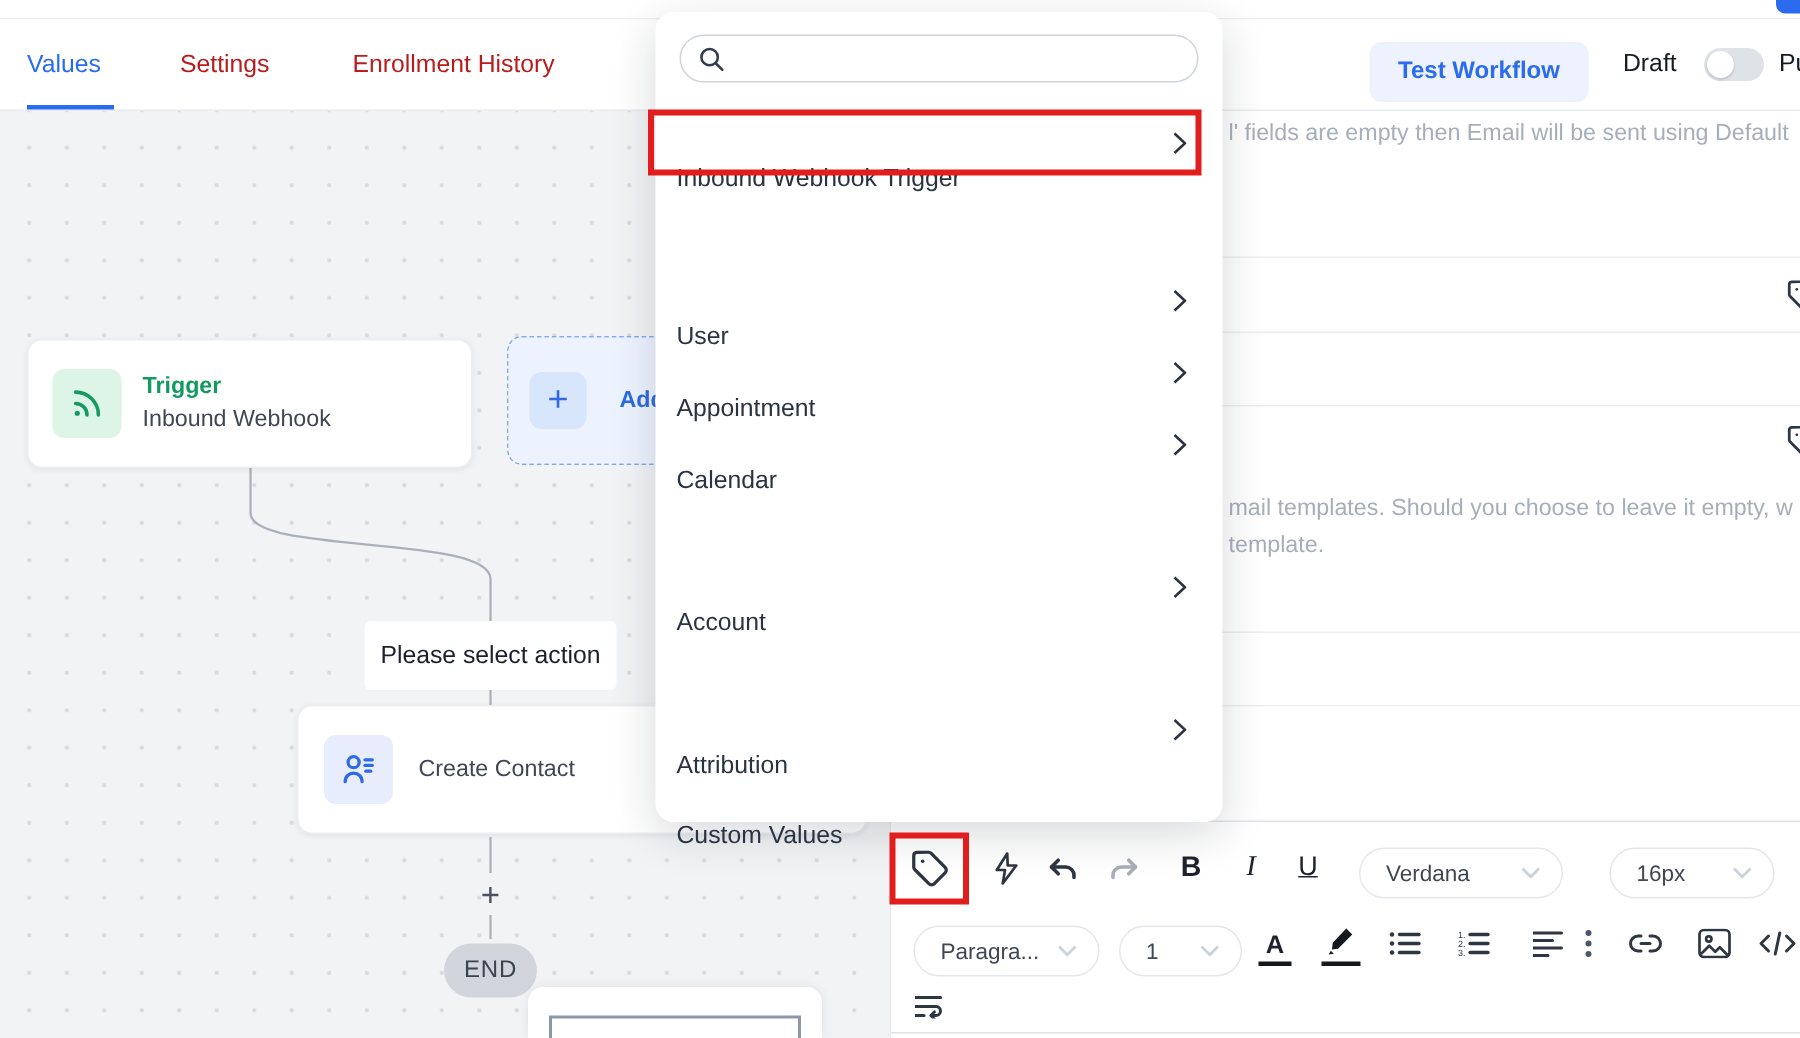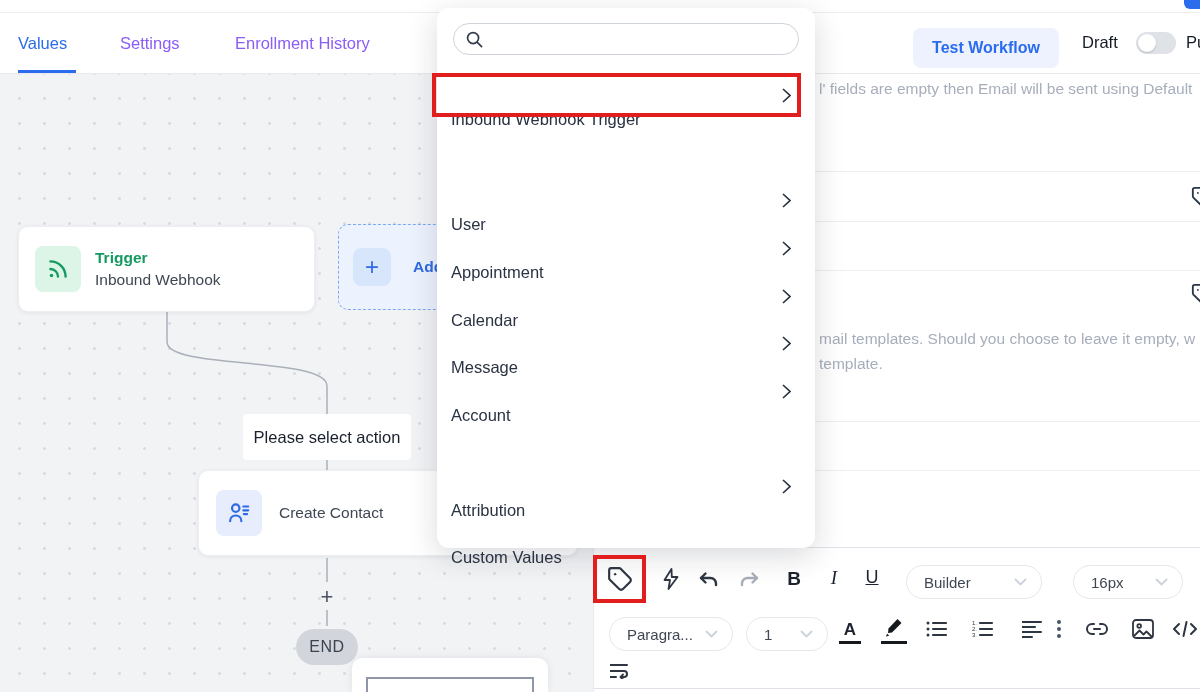--- a/index.html
+++ b/index.html
@@ -48,21 +48,21 @@
     border:2px solid #8e96a8; background:#fff; }
 
   
   #topstrip { position:absolute; left:0; top:0; width:1200px; height:13px; background:#fff;
     border-bottom:1px solid #ebedf0; z-index:3; }
   #top-blue-fragment { position:absolute; right:-6px; top:0; width:22px; height:9px; background:#2a6ced;
     border-radius:0 0 6px 6px; z-index:4; }
   #navbar { position:absolute; left:0; top:13px; width:1200px; height:61px; background:#fff;
     border-bottom:1px solid #e8eaed; z-index:3; }
   .nav-tab { position:absolute; top:0; height:60px; display:flex; align-items:center;
-    font-size:16.5px; color:#8b5cf6; cursor:default; }
+    font-size:16.5px; color:#b91c1c; cursor:default; }
   .nav-tab.active { color:#2a6ced; }
   #tab-underline { position:absolute; left:18px; bottom:0; width:58px; height:3px; background:#2a6ced; }
   #test-workflow-btn { position:absolute; left:913px; top:15px; width:146px; height:40px;
     background:#edf2fe; border:none; border-radius:8px; color:#2a6ced; font-size:16px; font-weight:700;
     font-family:inherit; }
   #draft-label { position:absolute; left:1082px; top:20px; font-size:16.5px; color:#141b26; font-weight:500; }
   #publish-toggle { position:absolute; left:1136px; top:19px; width:40px; height:22px; border-radius:11px;
     background:#dfe2e7; }
   #publish-toggle .knob { position:absolute; left:2px; top:2px; width:18px; height:18px; border-radius:50%;
     background:#fff; box-shadow:0 1px 2px rgba(0,0,0,.18); }
@@ -211,21 +211,21 @@
       <svg width="24" height="24" viewBox="0 0 24 24" fill="none" stroke="#a8aeb8" stroke-width="2.4" stroke-linecap="round" stroke-linejoin="round">
         <path d="M15.5 4.5 L20 9 l-4.5 4.5"></path>
           <path d="M20 9 h-9.5 a5.5 5.5 0 0 0 -5.5 5.5 v1.5"></path>
       </svg>
     </div>
     <div class="tb-letter" style="left:188px; top:494px; width:24px; font-size:19px; font-weight:700;">B</div>
     <div class="tb-letter" style="left:228px; top:493px; width:24px; font-size:19px; font-style:italic; font-family:'Liberation Serif','DejaVu Serif',serif;">I</div>
     <div class="tb-letter" style="left:266px; top:493px; width:24px; font-size:18px; text-decoration:underline;">U</div>
 
     <div class="tb-select" style="left:312px; top:491px; width:136px;">
-      <span>Builder</span>
+      <span>Verdana</span>
       <span class="chev">
         <svg width="13" height="8" viewBox="0 0 13 8" fill="none" stroke="#ccd2d9" stroke-width="1.8">
             <path d="M1 1 l5.5 5.5 L12 1"></path>
           </svg>
       </span>
     </div>
     <div class="tb-select" style="left:479px; top:491px; width:110px;">
       <span>16px</span>
       <span class="chev">
         <svg width="13" height="8" viewBox="0 0 13 8" fill="none" stroke="#ccd2d9" stroke-width="1.8">
@@ -380,28 +380,20 @@
         </span>
     </div>
     <div class="menu-item" style="top:266px">
       <span class="label">Calendar</span>
       <span class="chevron">
           <svg width="9" height="15" viewBox="0 0 9 15" fill="none" stroke="#2a3342" stroke-width="1.7">
             <path d="M1 1 l7 6.5 L1 14"></path>
           </svg>
         </span>
     </div>
-    <div class="menu-item" style="top:313px">
-      <span class="label">Message</span>
-      <span class="chevron">
-          <svg width="9" height="15" viewBox="0 0 9 15" fill="none" stroke="#2a3342" stroke-width="1.7">
-            <path d="M1 1 l7 6.5 L1 14"></path>
-          </svg>
-        </span>
-    </div>
     <div class="menu-item" style="top:361px">
       <span class="label">Account</span>
       <span class="chevron">
           <svg width="9" height="15" viewBox="0 0 9 15" fill="none" stroke="#2a3342" stroke-width="1.7">
             <path d="M1 1 l7 6.5 L1 14"></path>
           </svg>
         </span>
     </div>
     <div class="menu-item" style="top:456px">
       <span class="label">Attribution</span>

